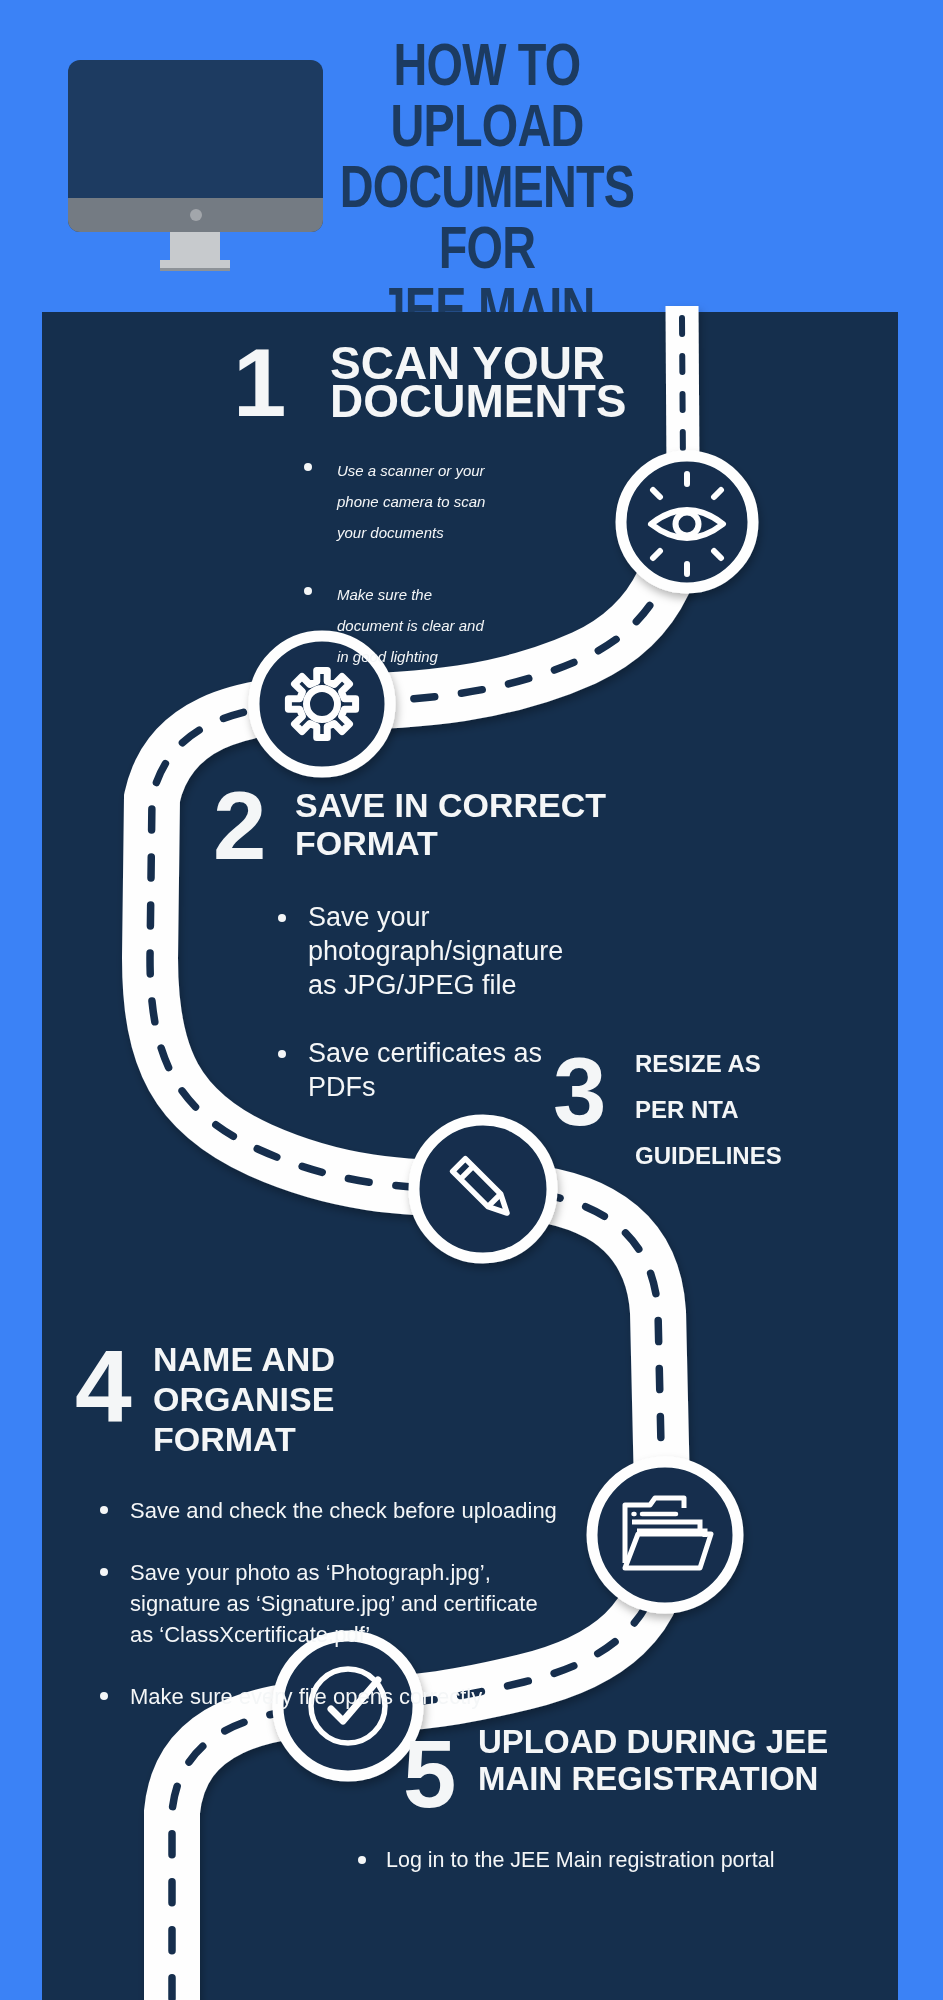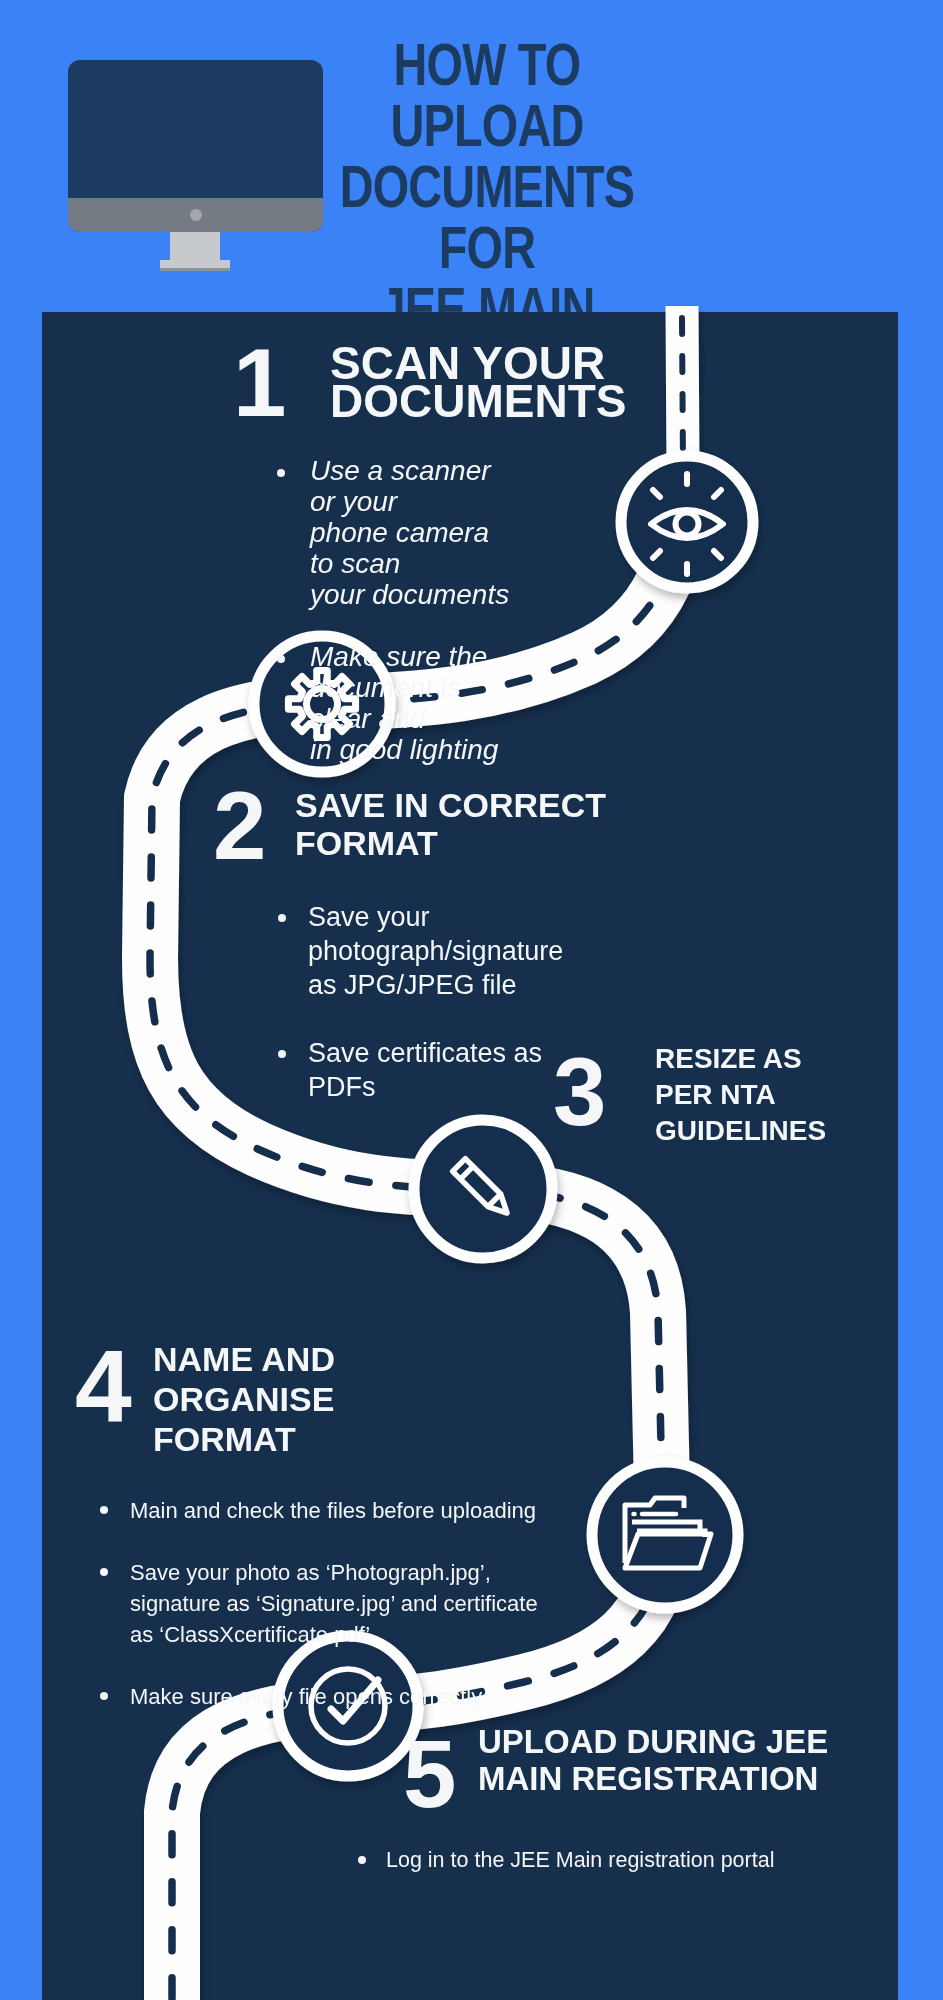--- a/index.html
+++ b/index.html
@@ -137,53 +137,53 @@
 
     <g transform="translate(348,1706)" fill="none" stroke="#fefefe">
       <circle r="37" stroke-width="5.5"></circle>
       <path d="M-17 3 L-5 15 L30 -26" stroke-width="7" stroke-linecap="round" stroke-linejoin="round"></path>
     </g>
   </svg>
 
   <div class="step-el num" style="left:233px;top:335px;font-size:96px;">1</div>
   <h2 class="step-el head" style="left:330px;top:344px;font-size:46px;line-height:38px;">SCAN YOUR
 DOCUMENTS</h2>
-  <ul class="step-el bullets italic" style="left:277px;top:424px;width:240px;font-size:28px;line-height:31px;">
+  <ul class="step-el bullets italic" style="left:304px;top:424px;width:240px;font-size:15px;line-height:31px;">
     <li style="padding-left:33px;">Use a scanner or your
 phone camera to scan
 your documents</li>
     <li style="padding-left:33px;">Make sure the
 document is clear and
 in good lighting</li>
   </ul>
 
   <div class="step-el num" style="left:213px;top:778px;font-size:96px;">2</div>
   <h2 class="step-el head" style="left:295px;top:786px;font-size:34px;line-height:38px;">SAVE IN CORRECT
 FORMAT</h2>
   <ul class="step-el bullets" style="left:278px;top:866px;width:300px;font-size:27px;line-height:34px;">
     <li style="padding-left:30px;">Save your
 photograph/signature
 as JPG/JPEG file</li>
     <li style="padding-left:30px;">Save certificates as
 PDFs</li>
   </ul>
 
   <div class="step-el num" style="left:553px;top:1044px;font-size:96px;">3</div>
-  <h2 class="step-el head" style="left:635px;top:1041px;font-size:28px;line-height:36px;margin-left:20px;">RESIZE AS
+  <h2 class="step-el head" style="left:635px;top:1041px;font-size:24px;line-height:46px;">RESIZE AS
 PER NTA
 GUIDELINES</h2>
   <ul class="step-el bullets" style="left:688px;top:1186px;width:210px;font-size:25px;line-height:35px;">
   </ul>
 
   <div class="step-el num" style="left:75px;top:1335px;font-size:102px;">4</div>
   <h2 class="step-el head" style="left:153px;top:1339px;font-size:34px;line-height:40px;">NAME AND
 ORGANISE
 FORMAT</h2>
   <ul class="step-el bullets" style="left:100px;top:1464px;width:490px;font-size:22px;line-height:31px;">
-    <li style="padding-left:30px;">Main and check the files before uploading</li>
+    <li style="padding-left:30px;">Save and check the check before uploading</li>
     <li style="padding-left:30px;">Save your photo as ‘Photograph.jpg’,
 signature as ‘Signature.jpg’ and certificate
 as ‘ClassXcertificate.pdf’</li>
     <li style="padding-left:30px;">Make sure every file opens correctly</li>
   </ul>
 
   <div class="step-el num" style="left:403px;top:1726px;font-size:96px;">5</div>
   <h2 class="step-el head" style="left:478px;top:1723px;font-size:33px;line-height:37px;">UPLOAD DURING JEE
 MAIN REGISTRATION</h2>
   <ul class="step-el bullets" style="left:358px;top:1814px;width:480px;font-size:21.5px;line-height:31px;">

